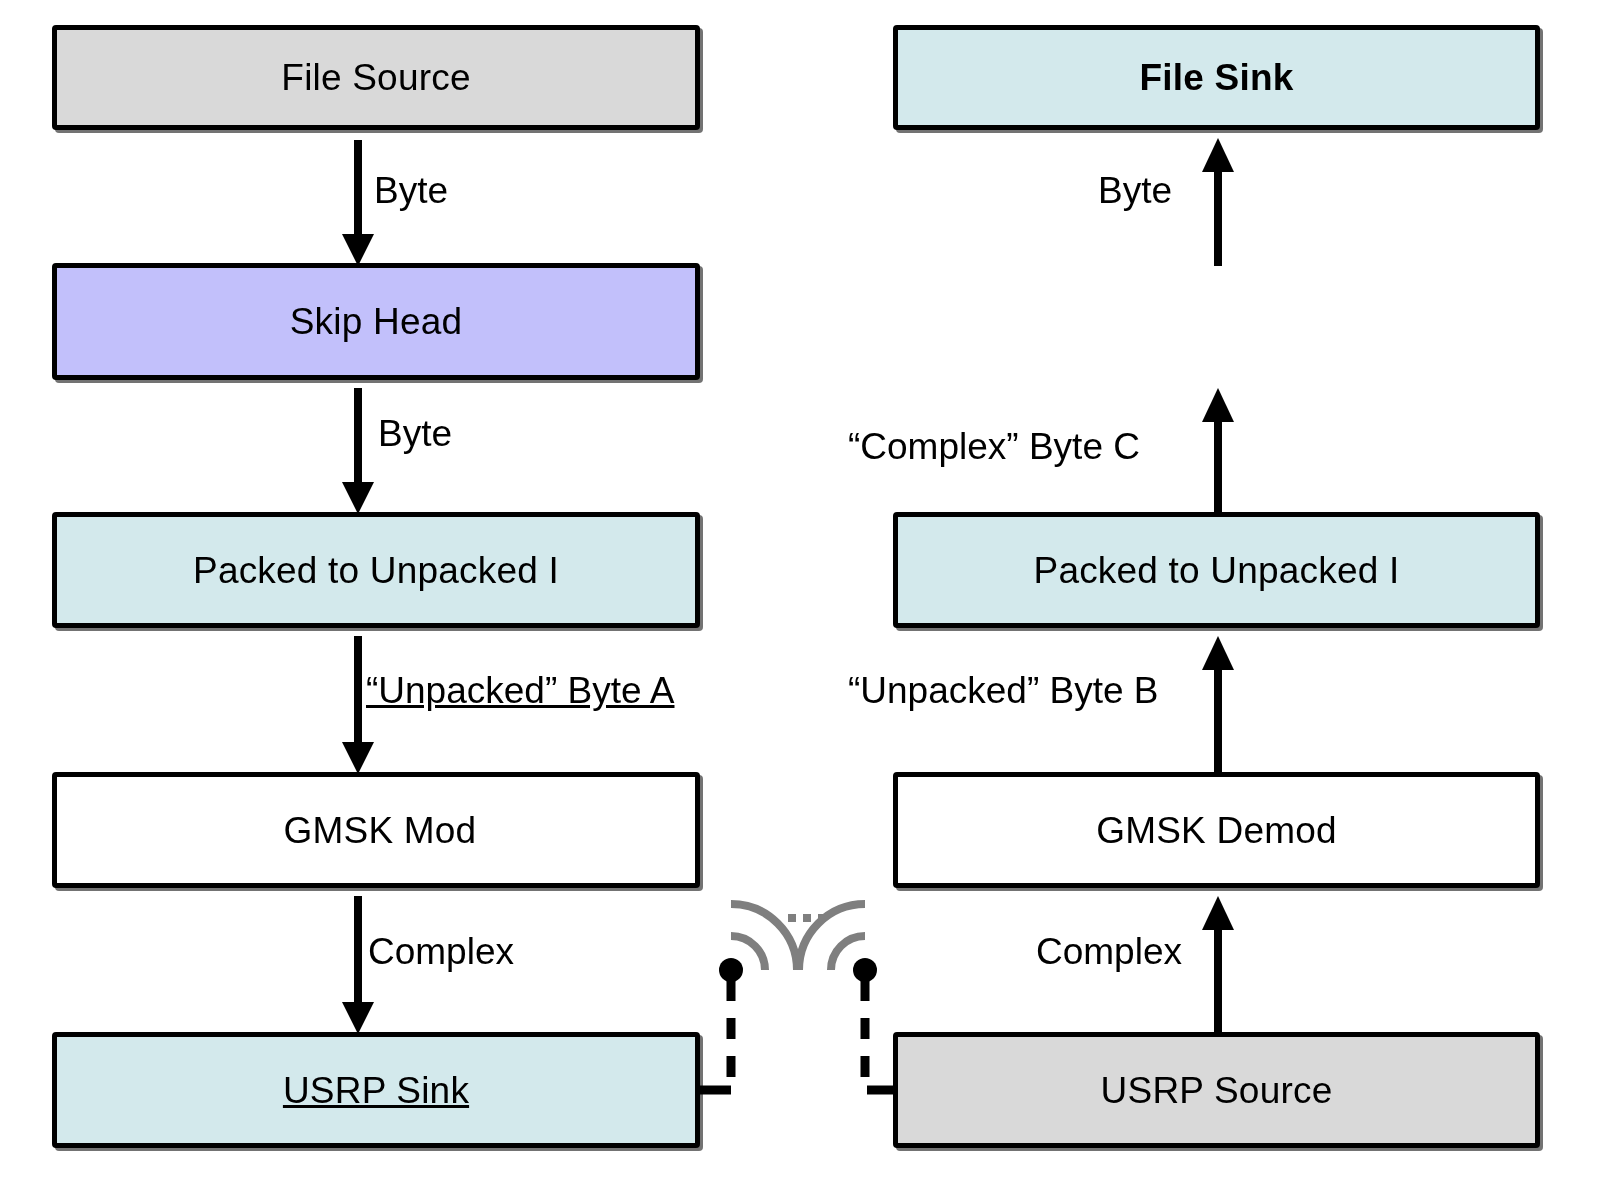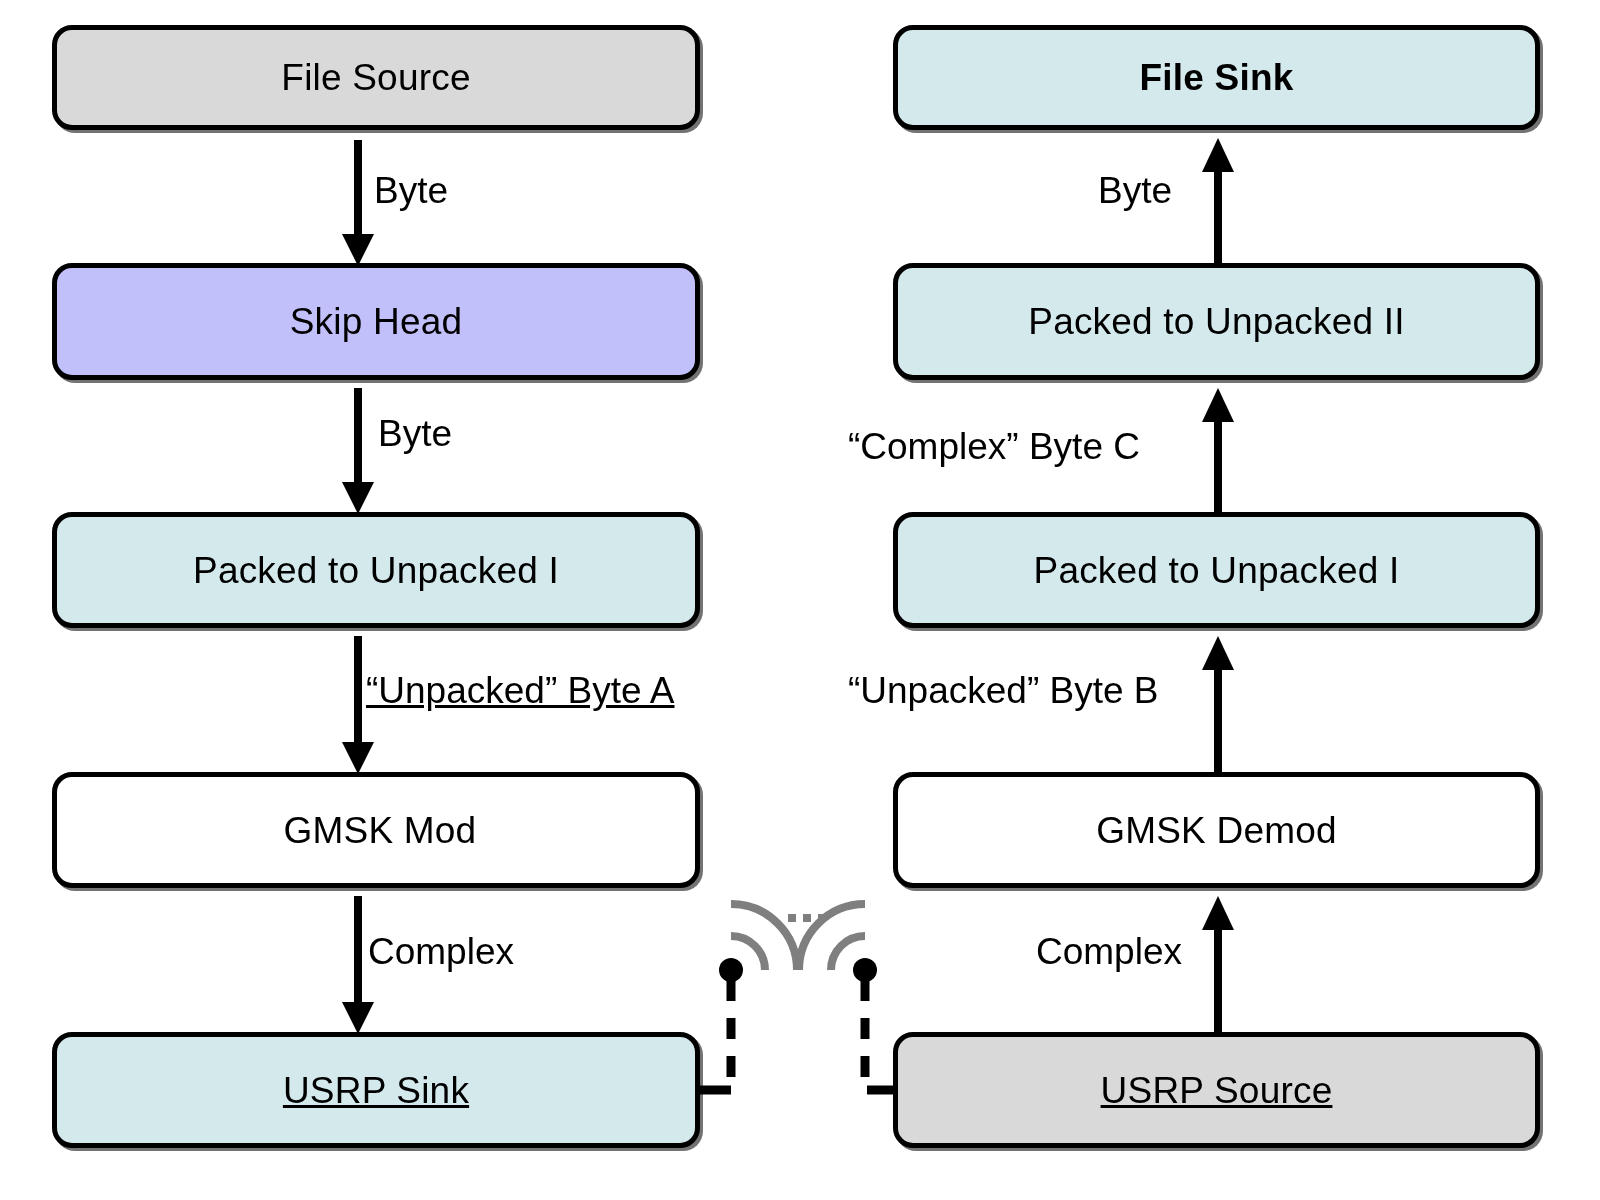--- a/index.html
+++ b/index.html
@@ -12,21 +12,21 @@
     width: 1600px;
     height: 1200px;
     background: #ffffff;
     font-family: "Liberation Sans", sans-serif;
     overflow: hidden;
   }
   .node {
     position: absolute;
     box-sizing: border-box;
     border: 5px solid #000000;
-    border-radius: 20px;
+    border-radius: 4px;
     display: flex;
     align-items: center;
     justify-content: center;
     box-shadow: 3px 3px 0px rgba(0,0,0,0.55);
   }
   .node .label {
     font-size: 37px;
     color: #000000;
     line-height: 1;
     letter-spacing: 0.2px;
@@ -74,33 +74,30 @@
   </div>
 
   <div class="node" style="left:52px; top:1032px; width:648px; height:116px; background:#D3E9EC;text-decoration:underline;">
     <span class="label">USRP Sink</span>
   </div>
 
   <div class="node" style="left:893px; top:25px; width:647px; height:105px; background:#D3E9EC;font-weight:bold;">
     <span class="label">File Sink</span>
   </div>
 
-  <div class="node" style="left:893px; top:263px; width:647px; height:117px; background:#D3E9EC;">
-    <span class="label">Packed to Unpacked II</span>
-  </div>
 
   <div class="node" style="left:893px; top:512px; width:647px; height:116px; background:#D3E9EC;">
     <span class="label">Packed to Unpacked I</span>
   </div>
 
   <div class="node" style="left:893px; top:772px; width:647px; height:116px; background:#FFFFFF;">
     <span class="label">GMSK Demod</span>
   </div>
 
-  <div class="node" style="left:893px; top:1032px; width:647px; height:116px; background:#D9D9D9;text-decoration:underline;">
+  <div class="node" style="left:893px; top:1032px; width:647px; height:116px; background:#D9D9D9;">
     <span class="label">USRP Source</span>
   </div>
 
   <svg class="arrow-svg" style="left:333px; top:140px; width:50px; height:128px;" viewBox="0 0 50 128">
     <line x1="25" y1="0" x2="25" y2="104" stroke="#000" stroke-width="8"></line>
     <polygon points="25,126 9,94 41,94" fill="#000"></polygon>
   </svg>
   <div class="edge-label" style="left:374px; top:172px;">Byte</div>
 
   <svg class="arrow-svg" style="left:333px; top:388px; width:50px; height:128px;" viewBox="0 0 50 128">

